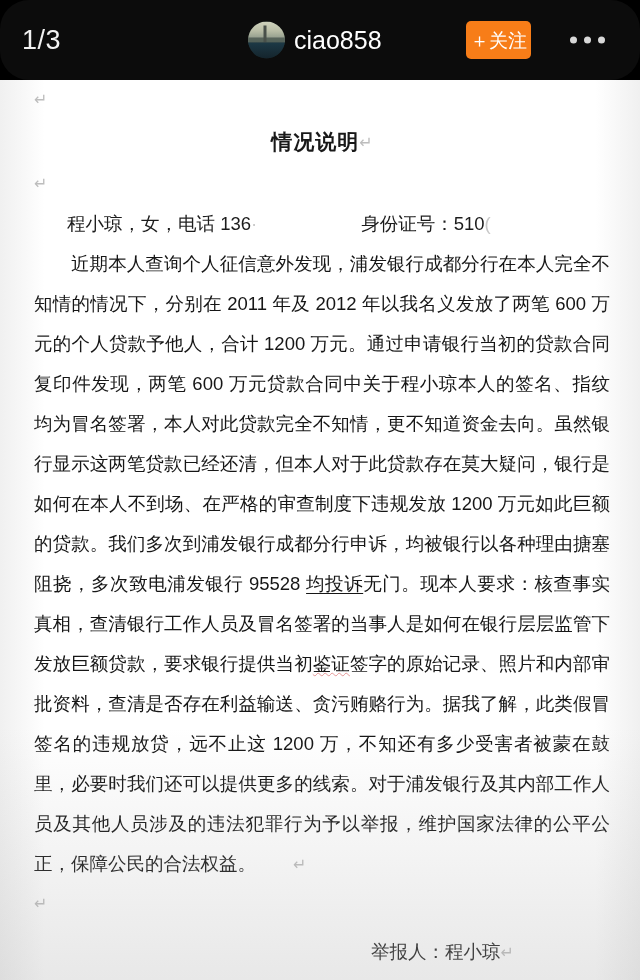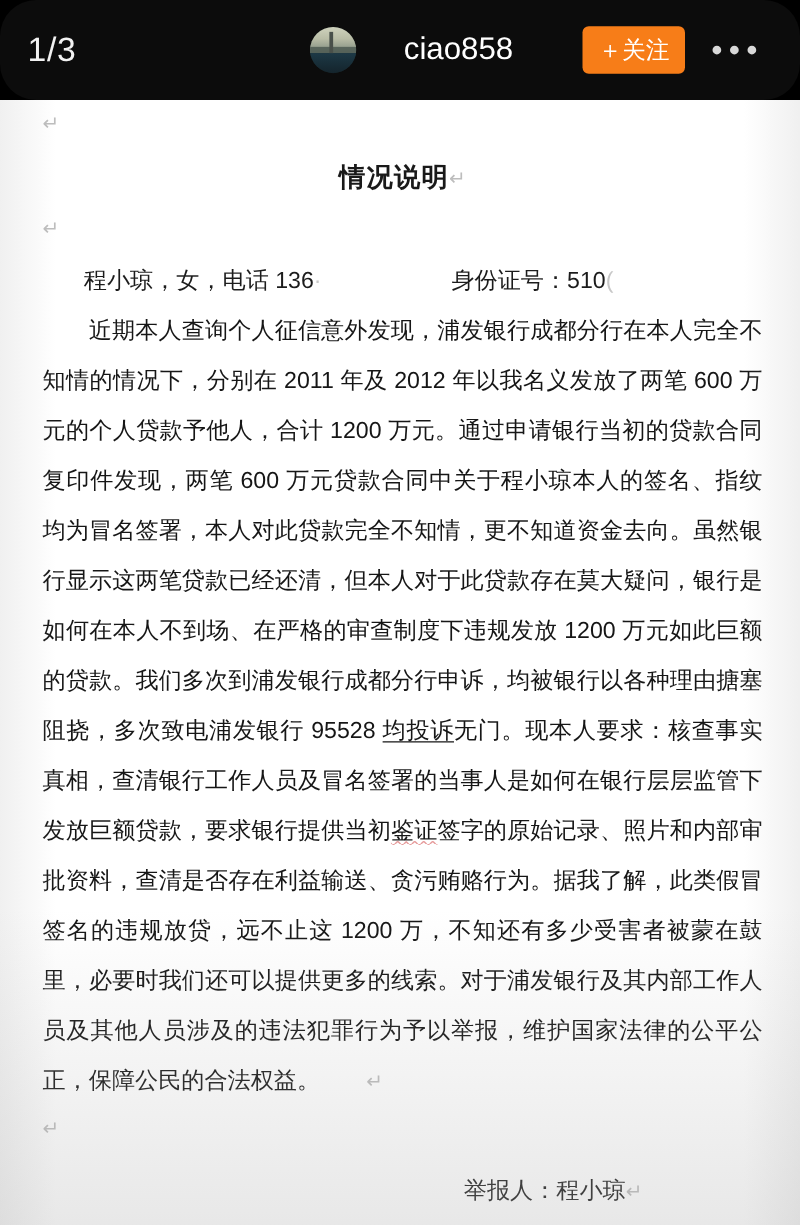--- a/index.html
+++ b/index.html
@@ -81,32 +81,31 @@
     height: 13%;
     background: #4e5a52;
     opacity: .85;
   }
   .account-name {
     color: #ffffff;
     font-size: 25px;
     line-height: 1;
     font-weight: 400;
     white-space: nowrap;
-    margin-left: 29px;
   }
   .follow-button {
     position: absolute;
     left: 466px;
     top: 50%;
     transform: translateY(-50%);
     background: #f77d18;
     color: #ffffff;
     border: none;
     border-radius: 5px;
-    width: 82px;
+    width: 65px;
     height: 38px;
     font-size: 19px;
     font-family: "Liberation Sans", "DejaVu Sans", sans-serif;
     line-height: 1;
     display: flex;
     align-items: center;
     justify-content: center;
     white-space: nowrap;
     padding: 0;
     cursor: pointer;

